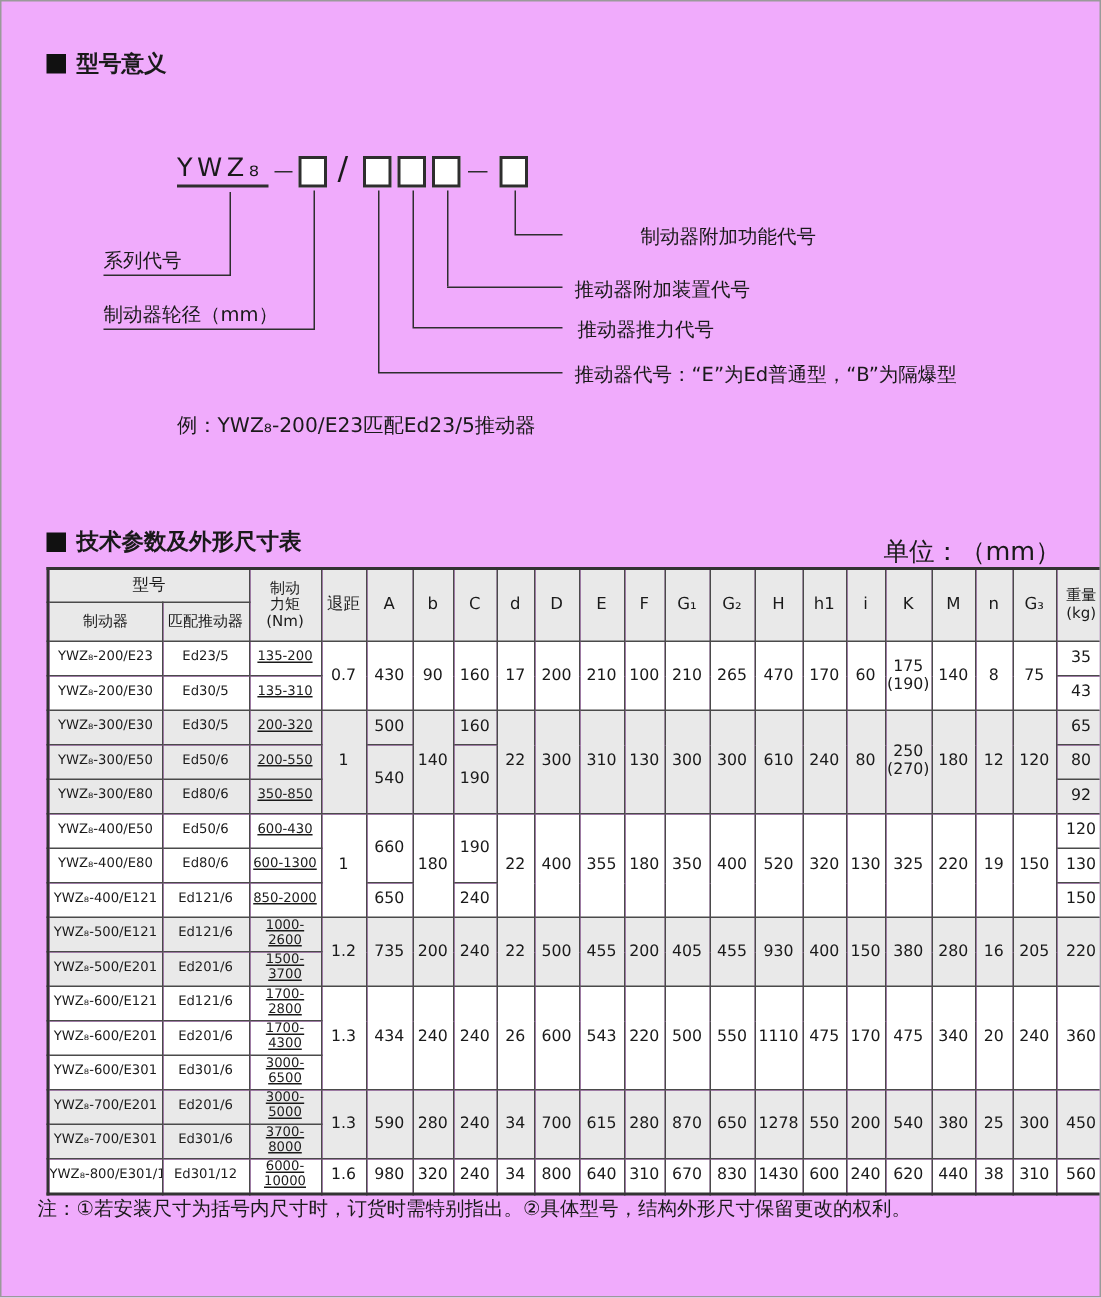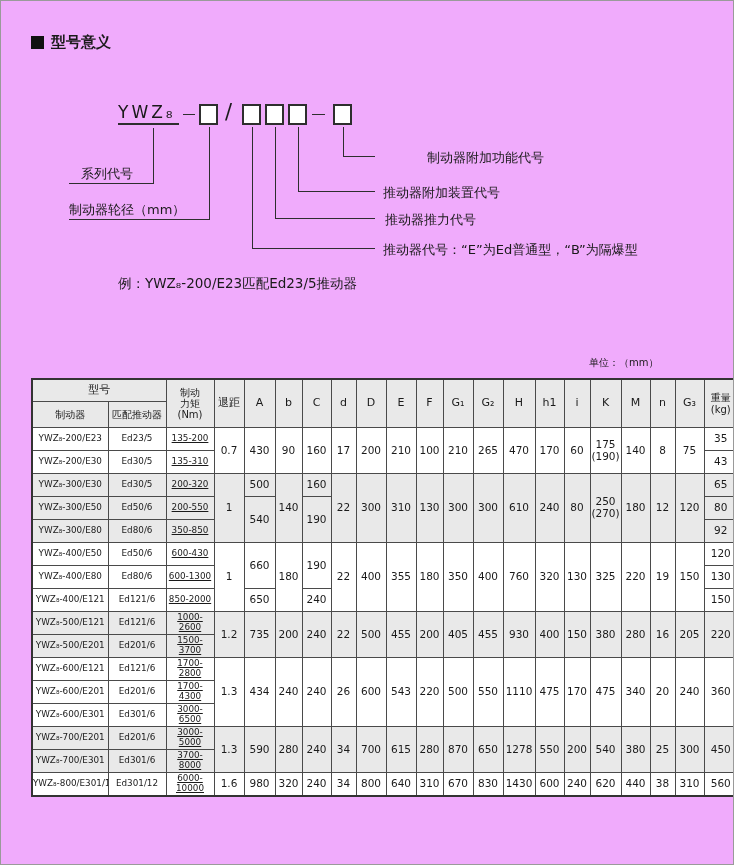--- a/index.html
+++ b/index.html
@@ -12,21 +12,21 @@
   .sq{width:13px;height:13px;background:#111;flex:0 0 auto;}
   
   .vl{position:absolute;width:1px;background:#2e2e2e;}
   .hl{position:absolute;height:1px;background:#2e2e2e;}
   .mbox{position:absolute;width:19px;height:21px;border:2px solid #2e2e2e;box-sizing:border-box;background:#fff;}
   .ywz{position:absolute;left:117px;top:101px;font-size:17px;letter-spacing:3px;
        border-bottom:2px solid #2e2e2e;padding:0 3px 1px 0;}
   .slash{position:absolute;left:224px;top:99px;font-size:21px;}
   .dlabel{position:absolute;font-size:13px;white-space:nowrap;}
   .example{position:absolute;left:117px;top:274px;font-size:13.5px;}
-  .unit{position:absolute;left:588px;top:355px;font-size:10px;}
+  .unit{position:absolute;left:588px;top:355px;font-size:17px;}
   .note{position:absolute;left:24px;top:796px;font-size:13px;}
   
   table.tbl{position:absolute;left:30px;top:377px;width:690px;table-layout:fixed;
     border-collapse:collapse;border:2px solid #333;}
   .tbl th,.tbl td{border:1px solid #4a4a4a;text-align:center;vertical-align:middle;
     padding:1px 0;white-space:pre-line;line-height:1.12;overflow:hidden;}
   .tbl th{background:#e9e9e9;font-size:11px;font-weight:normal;}
   .tbl thead tr:first-child th{height:19px;}
   .tbl thead tr:last-child th{height:23px;font-size:10px;}
   .tbl td{font-size:10.5px;height:20px;background:#fff;}
@@ -56,37 +56,41 @@
     <div class="hl" style="left:311px;top:113px;width:13px;"></div>
     <div class="mbox" style="left:332px;top:103px;"></div>
 
     <div class="vl" style="left:152px;top:127px;height:56px;"></div>
     <div class="vl" style="left:208px;top:126px;height:93px;"></div>
     <div class="vl" style="left:251px;top:126px;height:121px;"></div>
     <div class="vl" style="left:274px;top:126px;height:91px;"></div>
     <div class="vl" style="left:297px;top:126px;height:64px;"></div>
     <div class="vl" style="left:342px;top:126px;height:29px;"></div>
 
-    <div class="dlabel" style="left:68px;top:164px;margin-left:12px;">系列代号</div>
+    <div class="dlabel" style="left:68px;top:164px;">系列代号</div>
     <div class="hl" style="left:68px;top:182px;width:85px;"></div>
     <div class="dlabel" style="left:68px;top:200px;">制动器轮径（mm）</div>
     <div class="hl" style="left:68px;top:218px;width:141px;"></div>
 
     <div class="hl" style="left:342px;top:155px;width:32px;"></div>
     <div class="dlabel" style="left:382px;top:148px;margin-left:44px;">制动器附加功能代号</div>
     <div class="hl" style="left:297px;top:190px;width:77px;"></div>
     <div class="dlabel" style="left:382px;top:183px;">推动器附加装置代号</div>
     <div class="hl" style="left:274px;top:217px;width:100px;"></div>
     <div class="dlabel" style="left:384px;top:210px;">推动器推力代号</div>
     <div class="hl" style="left:251px;top:247px;width:123px;"></div>
     <div class="dlabel" style="left:382px;top:240px;">推动器代号：“E”为Ed普通型，“B”为隔爆型</div>
 
     <div class="example">例：YWZ₈-200/E23匹配Ed23/5推动器</div>
   </div>
 
+  <div class="sec-title" style="left:30px;top:351px;">
+    <span class="sq"></span>
+    <span>技术参数及外形尺寸表</span>
+  </div>
   <div class="unit">单位：（mm）</div>
 
   <table class="tbl">
     <colgroup>
       <col style="width:76px">
         <col style="width:58px">
         <col style="width:48px">
       <col style="width:30px">
         <col style="width:31px">
         <col style="width:27px">
@@ -213,21 +217,21 @@
           <td rowspan="3">1</td>
           <td rowspan="2">660</td>
           <td rowspan="3">180</td>
           <td rowspan="2">190</td>
           <td rowspan="3">22</td>
           <td rowspan="3">400</td>
           <td rowspan="3">355</td>
           <td rowspan="3">180</td>
           <td rowspan="3">350</td>
           <td rowspan="3">400</td>
-          <td rowspan="3">760</td>
+          <td rowspan="3">520</td>
           <td rowspan="3">320</td>
           <td rowspan="3">130</td>
           <td rowspan="3">325</td>
           <td rowspan="3">220</td>
           <td rowspan="3">19</td>
           <td rowspan="3">150</td>
           <td>120</td>
         </tr>
         <tr>
           <td class="c-model">YWZ₈-400/E80</td>
@@ -351,13 +355,14 @@
           <td>240</td>
           <td>620</td>
           <td>440</td>
           <td>38</td>
           <td>310</td>
           <td>560</td>
         </tr>
       </tbody>
   </table>
 
+  <div class="note">注：①若安装尺寸为括号内尺寸时，订货时需特别指出。②具体型号，结构外形尺寸保留更改的权利。</div>
 </div>
 
 </body></html>

